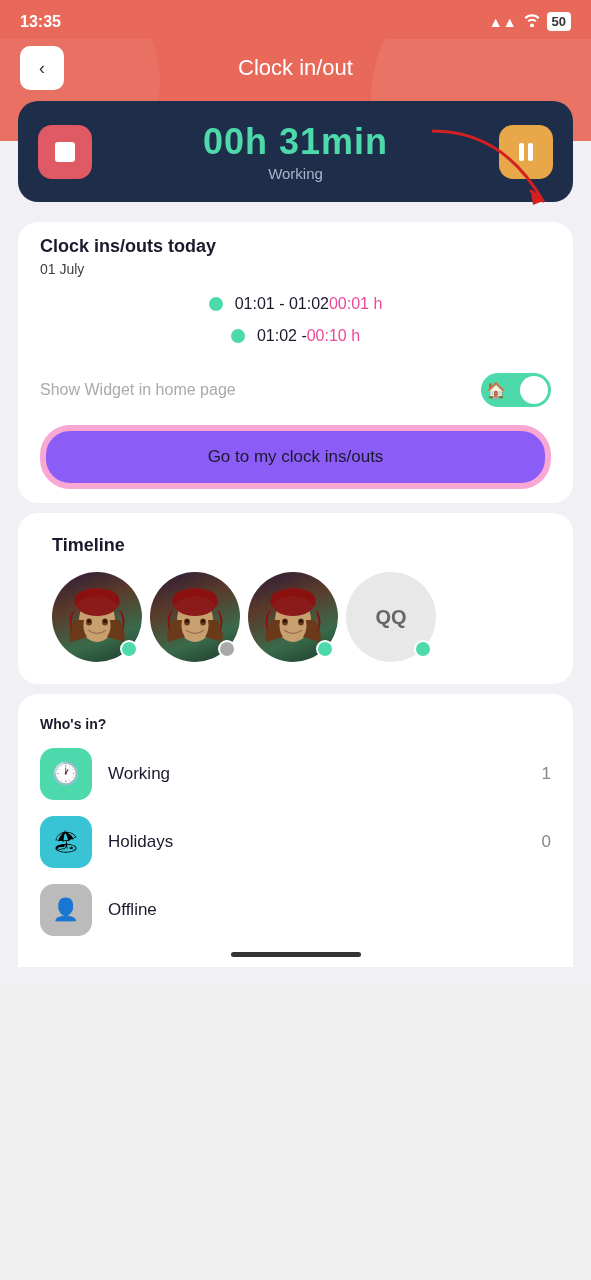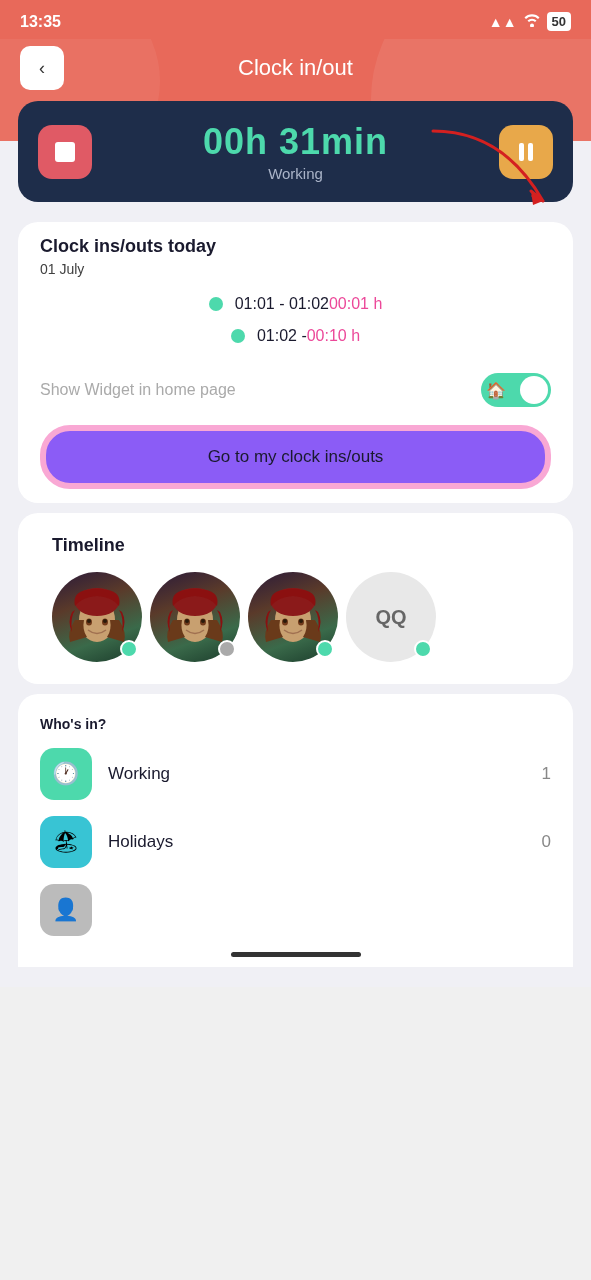--- a/index.html
+++ b/index.html
@@ -561,19 +561,20 @@
     </div>
 
     <div class="whos-in-item">
       <div class="status-icon status-icon-holidays">🏖</div>
       <span class="whos-in-name">Holidays</span>
       <span class="whos-in-count">0</span>
     </div>
 
     <div class="whos-in-item">
       <div class="status-icon status-icon-offline">👤</div>
+      <span class="whos-in-name">Offline</span>
       <span class="whos-in-count"></span>
     </div>
 
     <div class="home-indicator"></div>
   </div>
 
 </div>
 
 </body></html>

